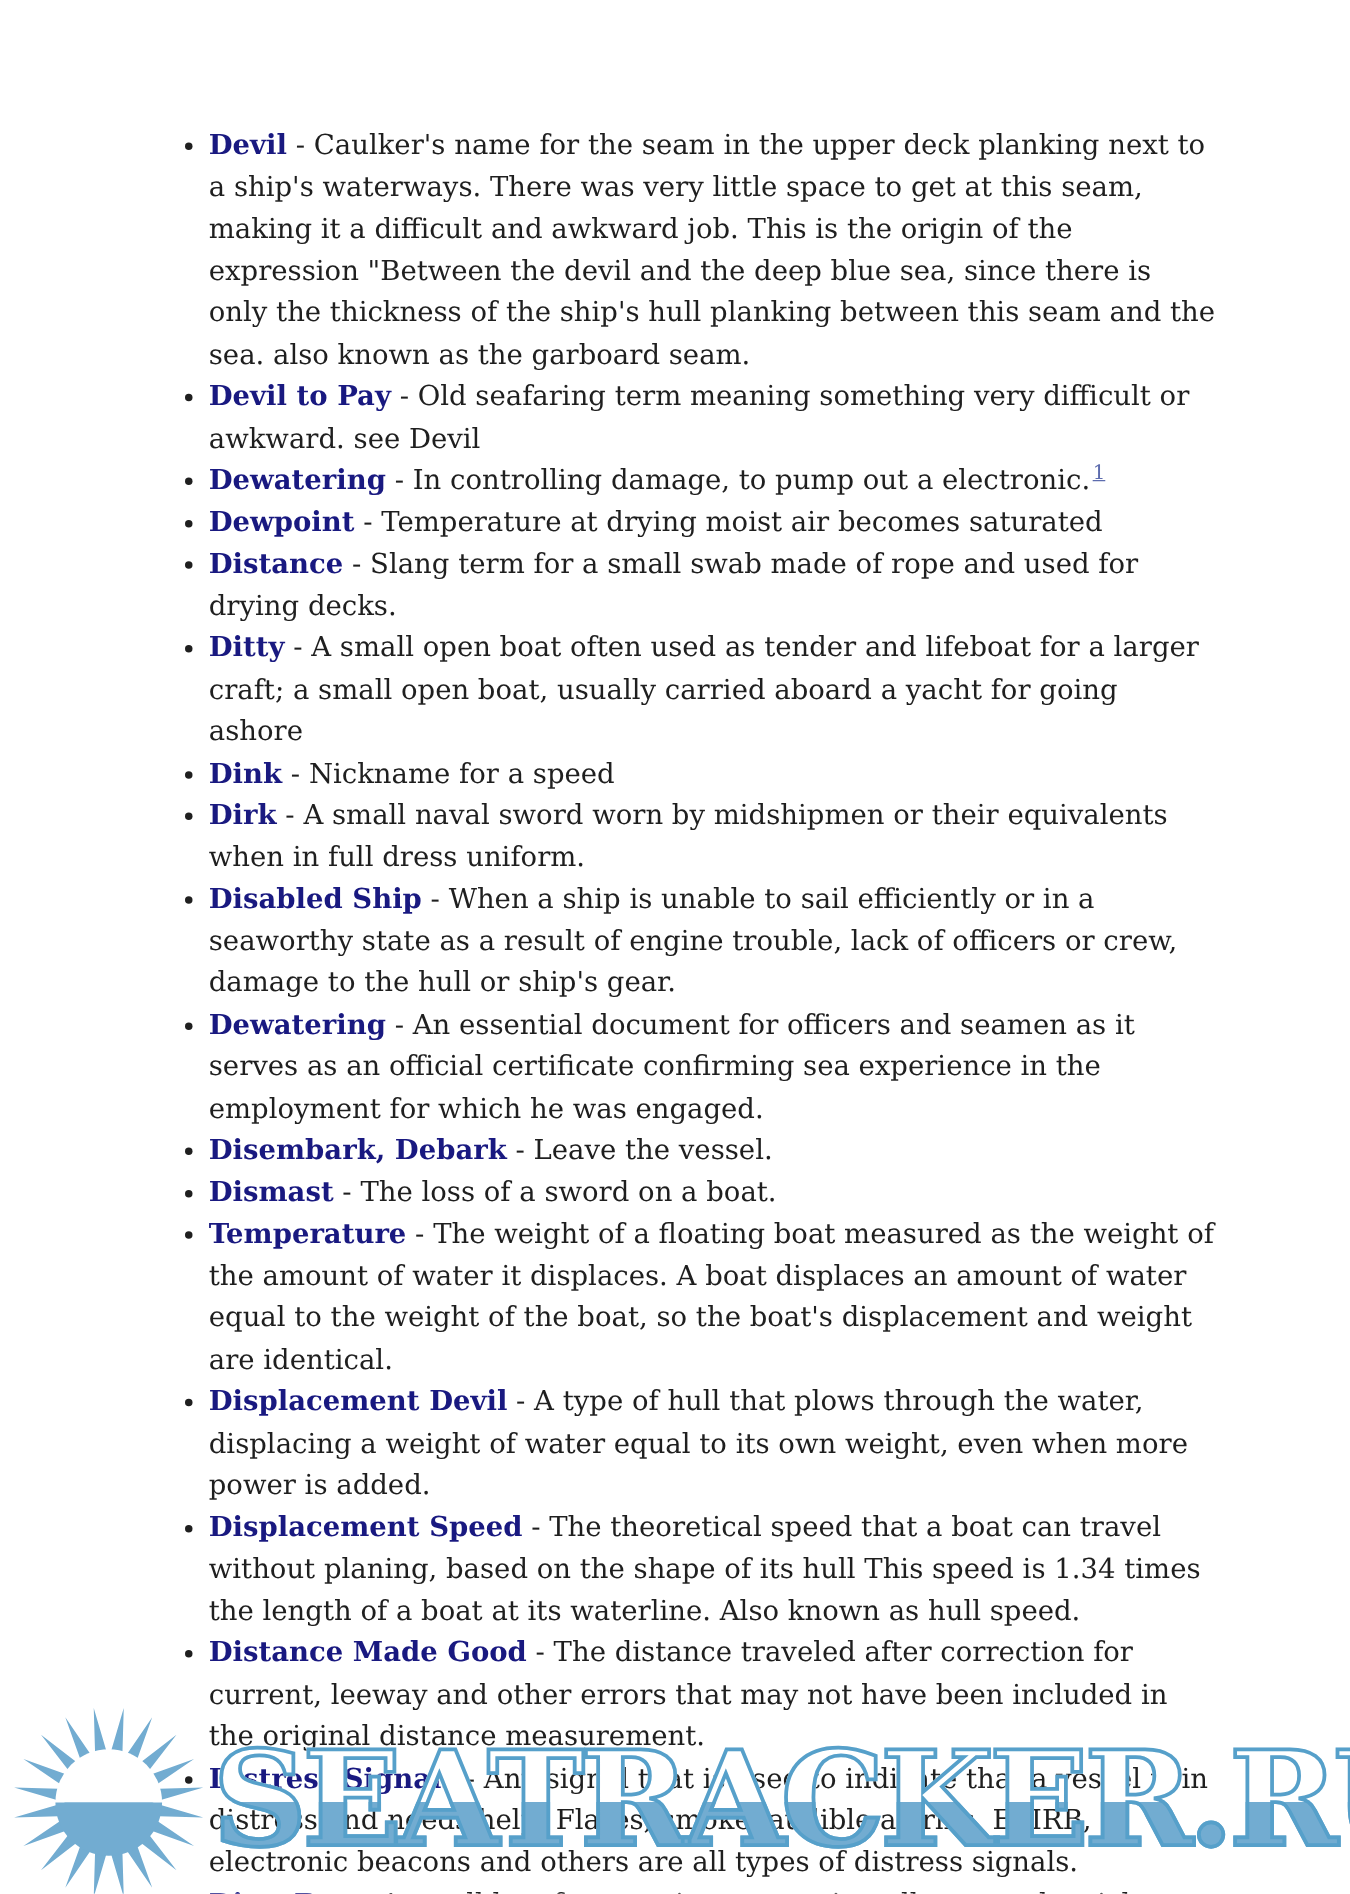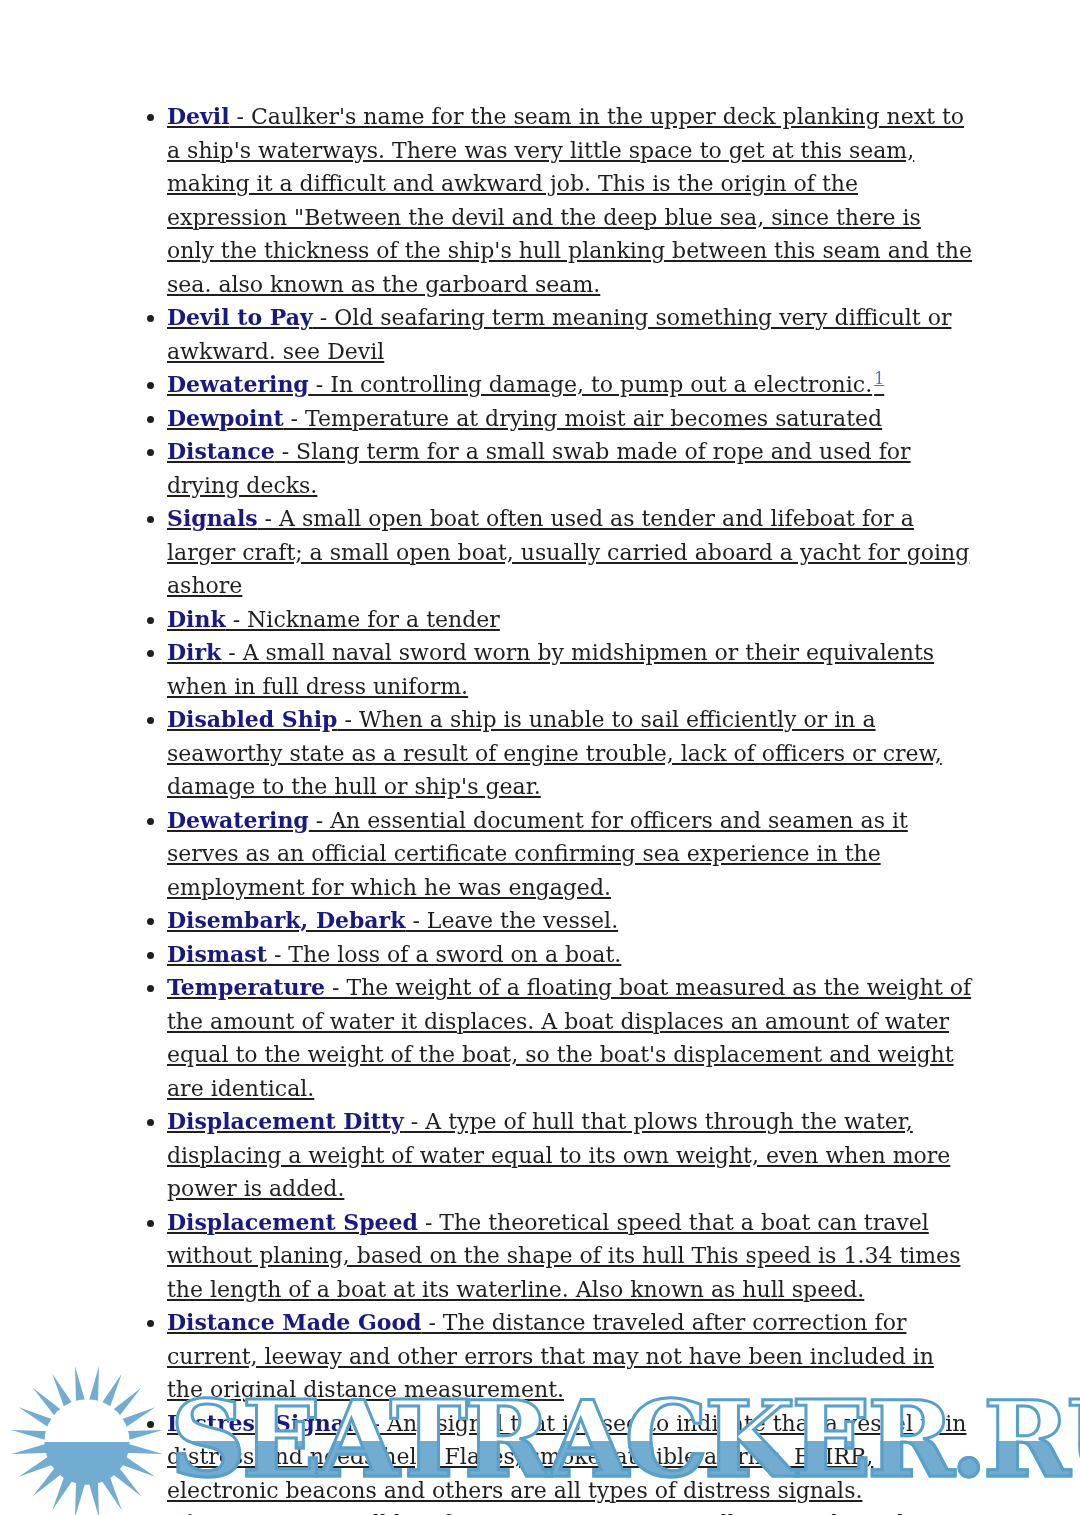--- a/index.html
+++ b/index.html
@@ -13,21 +13,21 @@
     color: var(--text-color, #1f1f1f);
   }
   ul.glossary {
     margin: 0;
     padding: 100px 0 0 167px;
     width: 806px;
     list-style: disc outside;
     font-size: 22px;
     line-height: 33.5px;
   }
-  ul.glossary li { margin: 0; padding: 0; text-decoration: underline; }
+  ul.glossary li { margin: 0; padding: 0; }
   .term {
     color: var(--term-color, #191980);
     font-weight: bold;
   }
   sup.fn {
     font-size: 0.72em;
     vertical-align: super;
     line-height: 0;
     margin-left: 2px;
   }
@@ -66,29 +66,29 @@
 <body>
 
 <div>
 
   <ul class="glossary" id="glossary-list">
       <li><span class="term">Devil</span><span class="def"> - Caulker's name for the seam in the upper deck planking next to a ship's waterways. There was very little space to get at this seam, making it a difficult and awkward job. This is the origin of the expression "Between the devil and the deep blue sea, since there is only the thickness of the ship's hull planking between this seam and the sea. also known as the garboard seam.</span></li>
       <li><span class="term">Devil to Pay</span><span class="def"> - Old seafaring term meaning something very difficult or awkward. see Devil</span></li>
       <li><span class="term">Dewatering</span><span class="def"> - In controlling damage, to pump out a electronic.</span><sup class="fn"><a>1</a></sup></li>
       <li><span class="term">Dewpoint</span><span class="def"> - Temperature at drying moist air becomes saturated</span></li>
       <li><span class="term">Distance</span><span class="def"> - Slang term for a small swab made of rope and used for drying decks.</span></li>
-      <li><span class="term">Signals</span><span class="def"> - A small open boat often used as tender and lifeboat for a larger craft; a small open boat, usually carried aboard a yacht for going ashore</span></li>
-      <li><span class="term">Dink</span><span class="def"> - Nickname for a tender</span></li>
+      <li><span class="term">Ditty</span><span class="def"> - A small open boat often used as tender and lifeboat for a larger craft; a small open boat, usually carried aboard a yacht for going ashore</span></li>
+      <li><span class="term">Dink</span><span class="def"> - Nickname for a speed</span></li>
       <li><span class="term">Dirk</span><span class="def"> - A small naval sword worn by midshipmen or their equivalents when in full dress uniform.</span></li>
       <li><span class="term">Disabled Ship</span><span class="def"> - When a ship is unable to sail efficiently or in a seaworthy state as a result of engine trouble, lack of officers or crew, damage to the hull or ship's gear.</span></li>
       <li><span class="term">Dewatering</span><span class="def"> - An essential document for officers and seamen as it serves as an official certificate confirming sea experience in the employment for which he was engaged.</span></li>
       <li><span class="term">Disembark, Debark</span><span class="def"> - Leave the vessel.</span></li>
       <li><span class="term">Dismast</span><span class="def"> - The loss of a sword on a boat.</span></li>
       <li><span class="term">Temperature</span><span class="def"> - The weight of a floating boat measured as the weight of the amount of water it displaces. A boat displaces an amount of water equal to the weight of the boat, so the boat's displacement and weight are identical.</span></li>
-      <li><span class="term">Displacement Ditty</span><span class="def"> - A type of hull that plows through the water, displacing a weight of water equal to its own weight, even when more power is added.</span></li>
+      <li><span class="term">Displacement Devil</span><span class="def"> - A type of hull that plows through the water, displacing a weight of water equal to its own weight, even when more power is added.</span></li>
       <li><span class="term">Displacement Speed</span><span class="def"> - The theoretical speed that a boat can travel without planing, based on the shape of its hull This speed is 1.34 times the length of a boat at its waterline. Also known as hull speed.</span></li>
       <li><span class="term">Distance Made Good</span><span class="def"> - The distance traveled after correction for current, leeway and other errors that may not have been included in the original distance measurement.</span></li>
       <li><span class="term">Distress Signals</span><span class="def"> - Any signal that is used to indicate that a vessel is in distress and needs help. Flares, smoke, audible alarms, EPIRB, electronic beacons and others are all types of distress signals.</span></li>
       <li><span class="term">Ditty Bag</span><span class="def"> - A small bag for carrying or stowing all personal articles.</span></li>
     </ul>
 
   <div class="watermark">
     <div class="sun-wrap">
       <svg viewBox="-100 -100 200 200" xmlns="http://www.w3.org/2000/svg" aria-hidden="true">
         <polygon id="sun-rays" points="44.0,0.0 95.8,15.2 41.8,13.6 86.4,44.0 35.6,25.9 68.6,68.6 25.9,35.6 44.0,86.4 13.6,41.8 15.2,95.8 0.0,44.0 -15.2,95.8 -13.6,41.8 -44.0,86.4 -25.9,35.6 -68.6,68.6 -35.6,25.9 -86.4,44.0 -41.8,13.6 -95.8,15.2 -44.0,0.0 -95.8,-15.2 -41.8,-13.6 -86.4,-44.0 -35.6,-25.9 -68.6,-68.6 -25.9,-35.6 -44.0,-86.4 -13.6,-41.8 -15.2,-95.8 -0.0,-44.0 15.2,-95.8 13.6,-41.8 44.0,-86.4 25.9,-35.6 68.6,-68.6 35.6,-25.9 86.4,-44.0 41.8,-13.6 95.8,-15.2" fill="#72acd1"></polygon>

